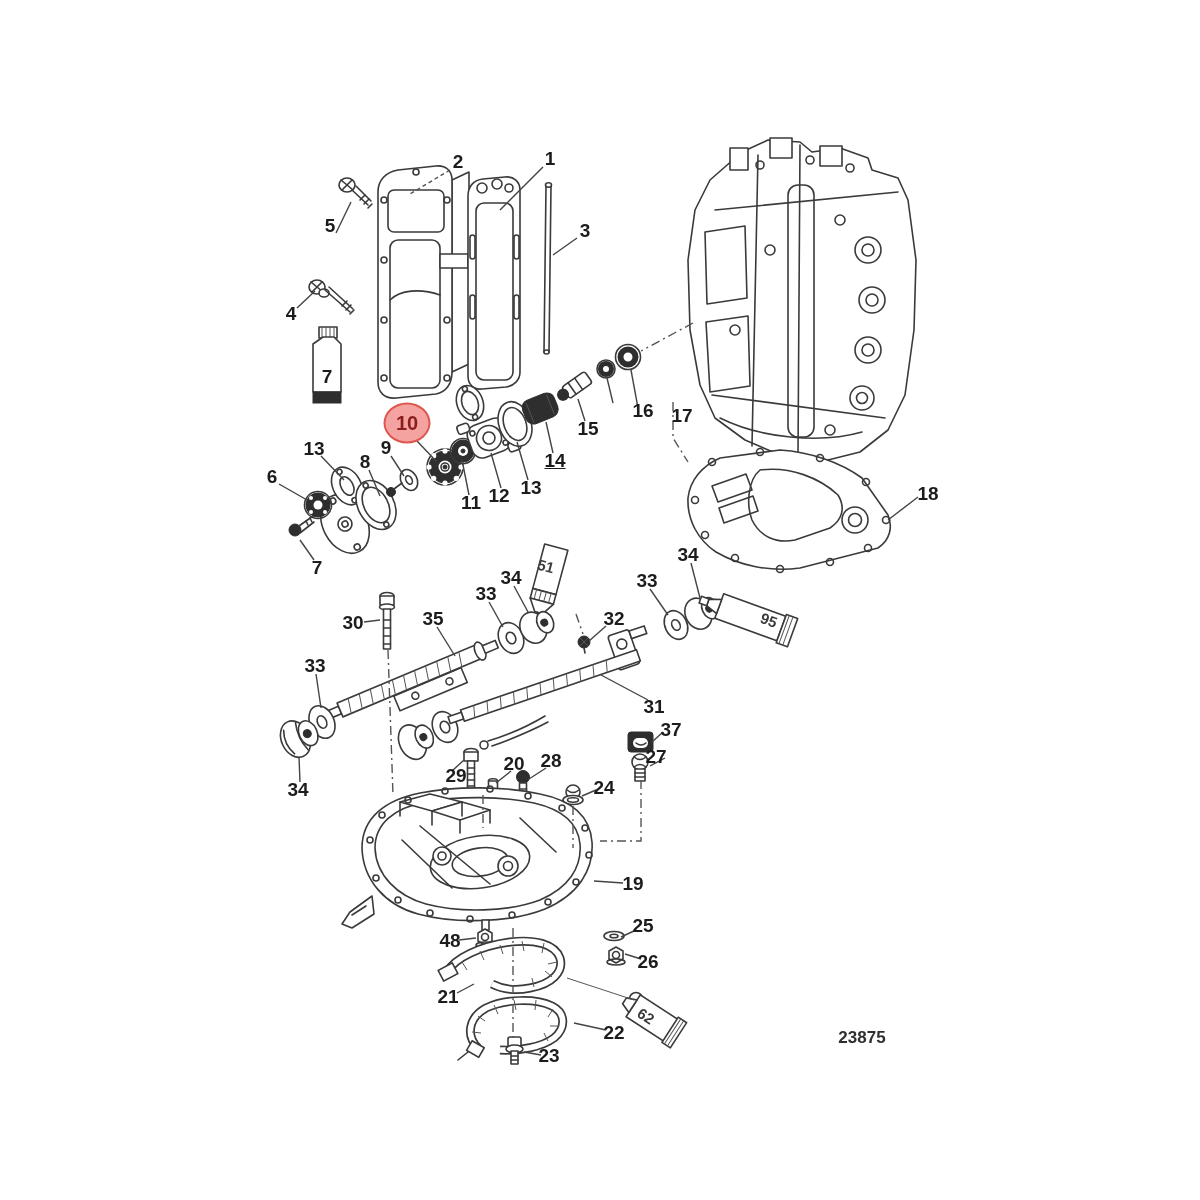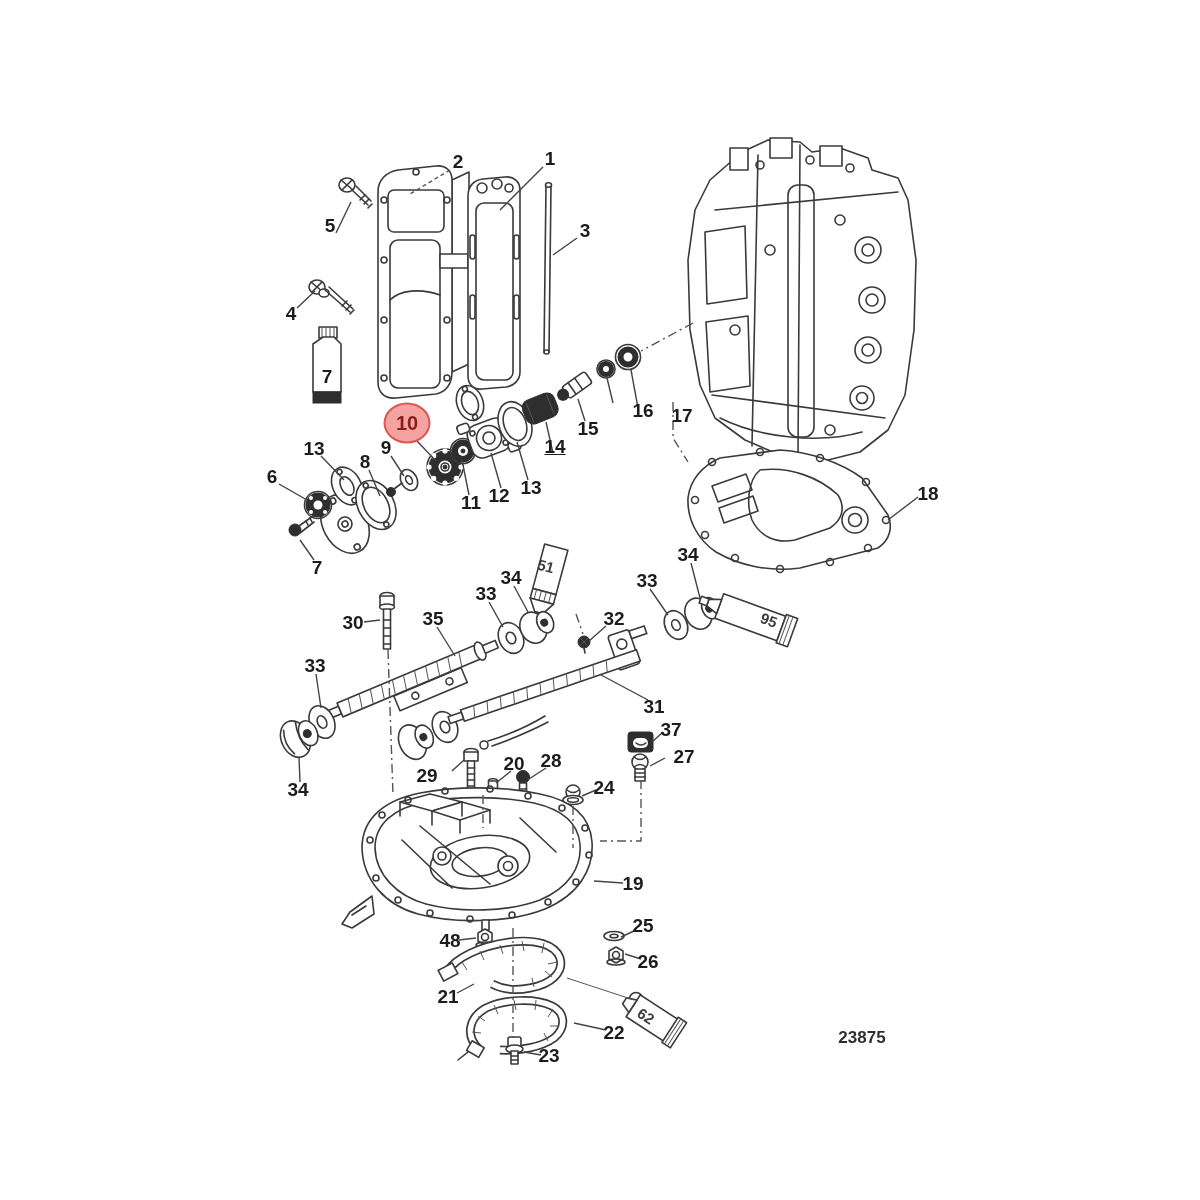--- a/index.html
+++ b/index.html
@@ -542,41 +542,41 @@
       <div class="callout" style="left: 291px; top: 314px;">4</div>
       <div class="callout" style="left: 327px; top: 377px;">7</div>
       <div class="callout" style="left: 314px; top: 449px;">13</div>
       <div class="callout" style="left: 365px; top: 462px;">8</div>
       <div class="callout" style="left: 386px; top: 448px;">9</div>
       <div class="callout highlight" style="left: 407px; top: 423px; background: rgb(245, 163, 160); border: 2.5px solid rgb(221, 87, 80); color: rgb(138, 29, 29);">10</div>
       <div class="callout" style="left: 272px; top: 477px;">6</div>
       <div class="callout" style="left: 471px; top: 503px;">11</div>
       <div class="callout" style="left: 499px; top: 496px;">12</div>
       <div class="callout" style="left: 531px; top: 488px;">13</div>
-      <div class="callout" style="left: 555px; top: 447px; text-decoration: underline;">14</div>
+      <div class="callout" style="left: 555px; top: 461px; text-decoration: underline;">14</div>
       <div class="callout" style="left: 588px; top: 429px;">15</div>
       <div class="callout" style="left: 615px; top: 411px; margin-left: 28px;">16</div>
       <div class="callout" style="left: 640px; top: 416px; margin-left: 42px;">17</div>
       <div class="callout" style="left: 928px; top: 494px;">18</div>
       <div class="callout" style="left: 317px; top: 568px;">7</div>
       <div class="callout" style="left: 353px; top: 623px;">30</div>
       <div class="callout" style="left: 433px; top: 619px;">35</div>
       <div class="callout" style="left: 486px; top: 594px;">33</div>
       <div class="callout" style="left: 511px; top: 578px;">34</div>
       <div class="callout on-part" style="left: 546px; top: 566px; transform: translate(-50%, -50%) rotate(15deg);">51</div>
       <div class="callout" style="left: 614px; top: 619px;">32</div>
       <div class="callout" style="left: 647px; top: 581px;">33</div>
       <div class="callout" style="left: 688px; top: 555px;">34</div>
       <div class="callout on-part" style="left: 769px; top: 620px; transform: translate(-50%, -50%) rotate(20deg);">95</div>
       <div class="callout" style="left: 315px; top: 666px;">33</div>
       <div class="callout" style="left: 298px; top: 790px;">34</div>
       <div class="callout" style="left: 654px; top: 707px;">31</div>
       <div class="callout" style="left: 671px; top: 730px;">37</div>
-      <div class="callout" style="left: 684px; top: 757px;">27</div>
-      <div class="callout" style="left: 427px; top: 776px;">29</div>
+      <div class="callout" style="left: 656px; top: 757px;">27</div>
+      <div class="callout" style="left: 456px; top: 776px;">29</div>
       <div class="callout" style="left: 514px; top: 764px;">20</div>
       <div class="callout" style="left: 551px; top: 761px;">28</div>
       <div class="callout" style="left: 604px; top: 788px;">24</div>
       <div class="callout" style="left: 633px; top: 884px;">19</div>
       <div class="callout" style="left: 450px; top: 941px;">48</div>
       <div class="callout" style="left: 643px; top: 926px;">25</div>
       <div class="callout" style="left: 648px; top: 962px;">26</div>
       <div class="callout" style="left: 448px; top: 997px;">21</div>
       <div class="callout" style="left: 614px; top: 1033px;">22</div>
       <div class="callout on-part" style="left: 646px; top: 1016px; transform: translate(-50%, -50%) rotate(33deg);">62</div>

